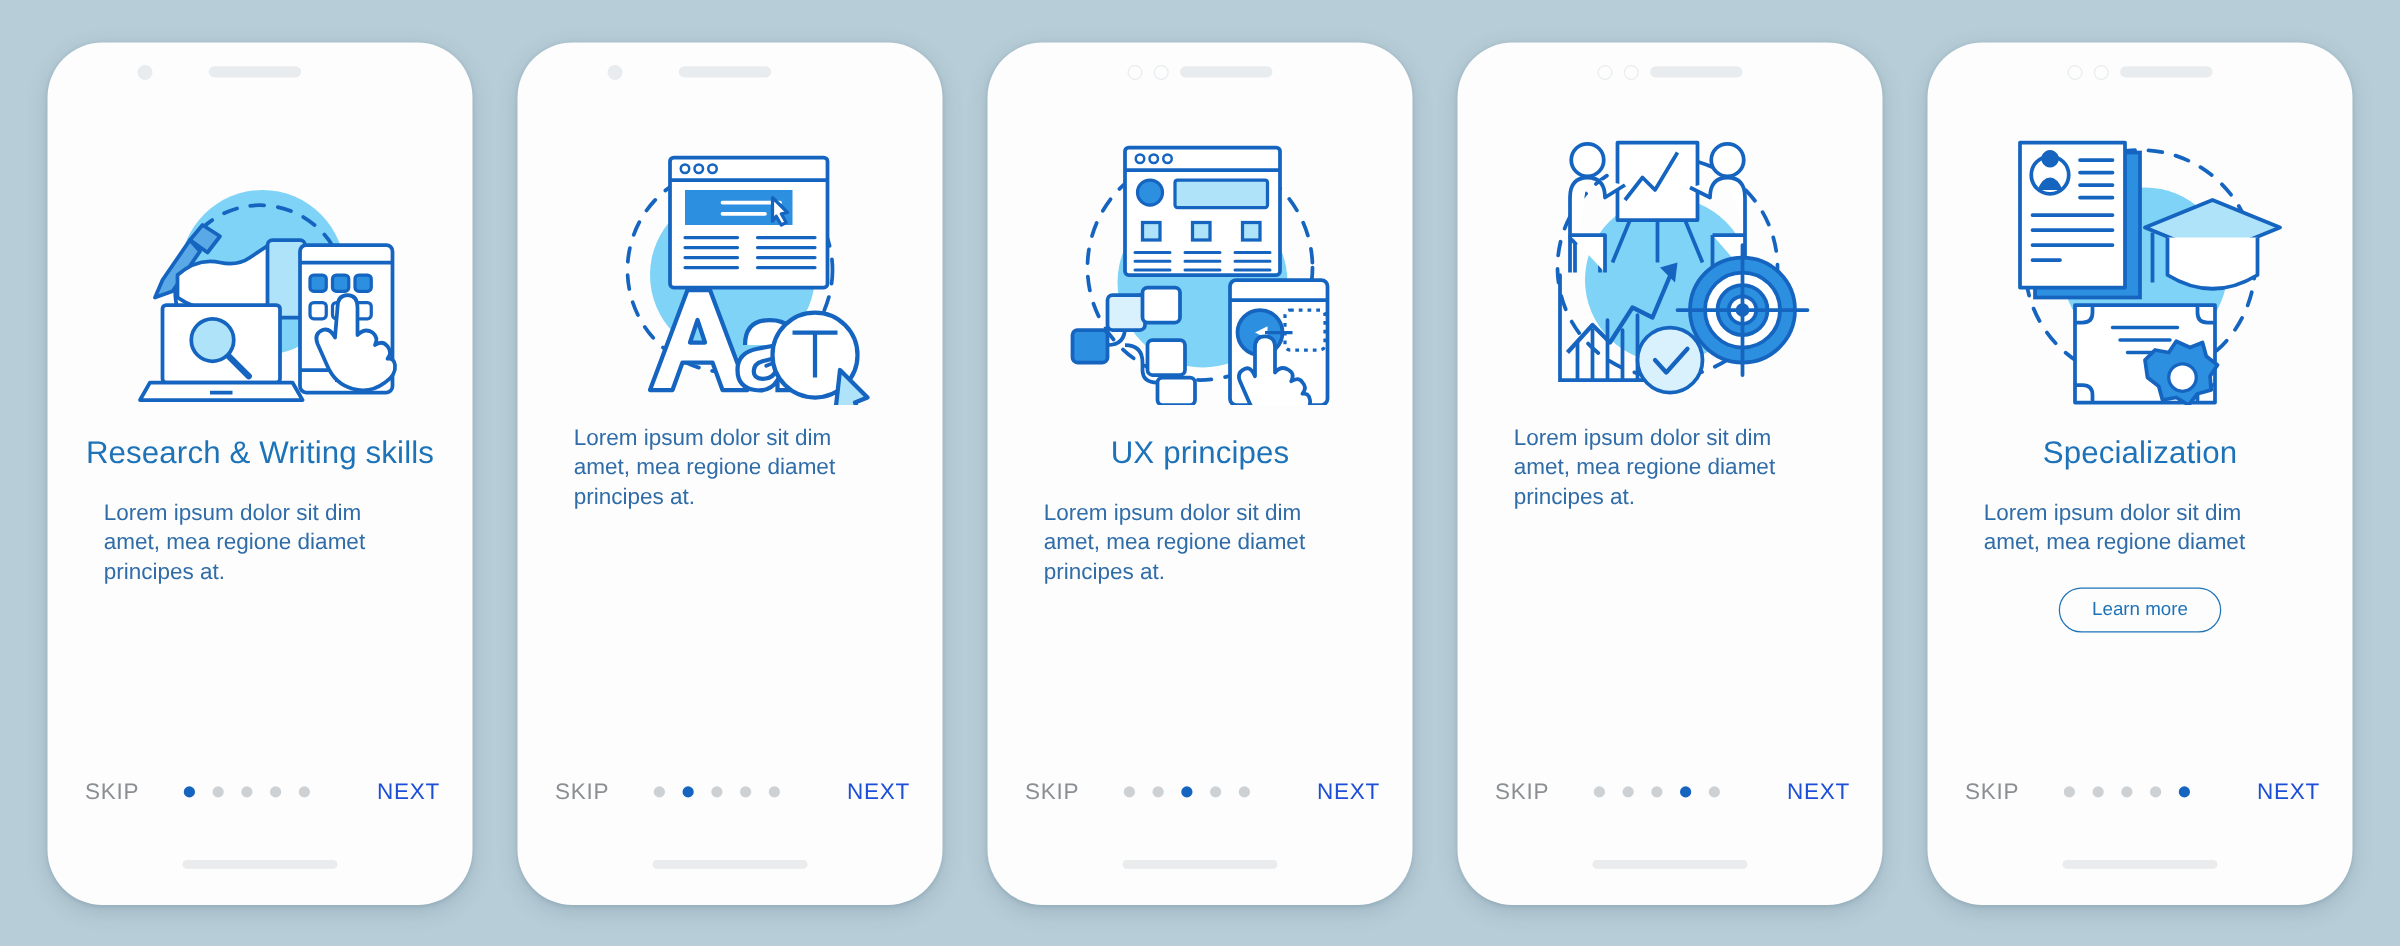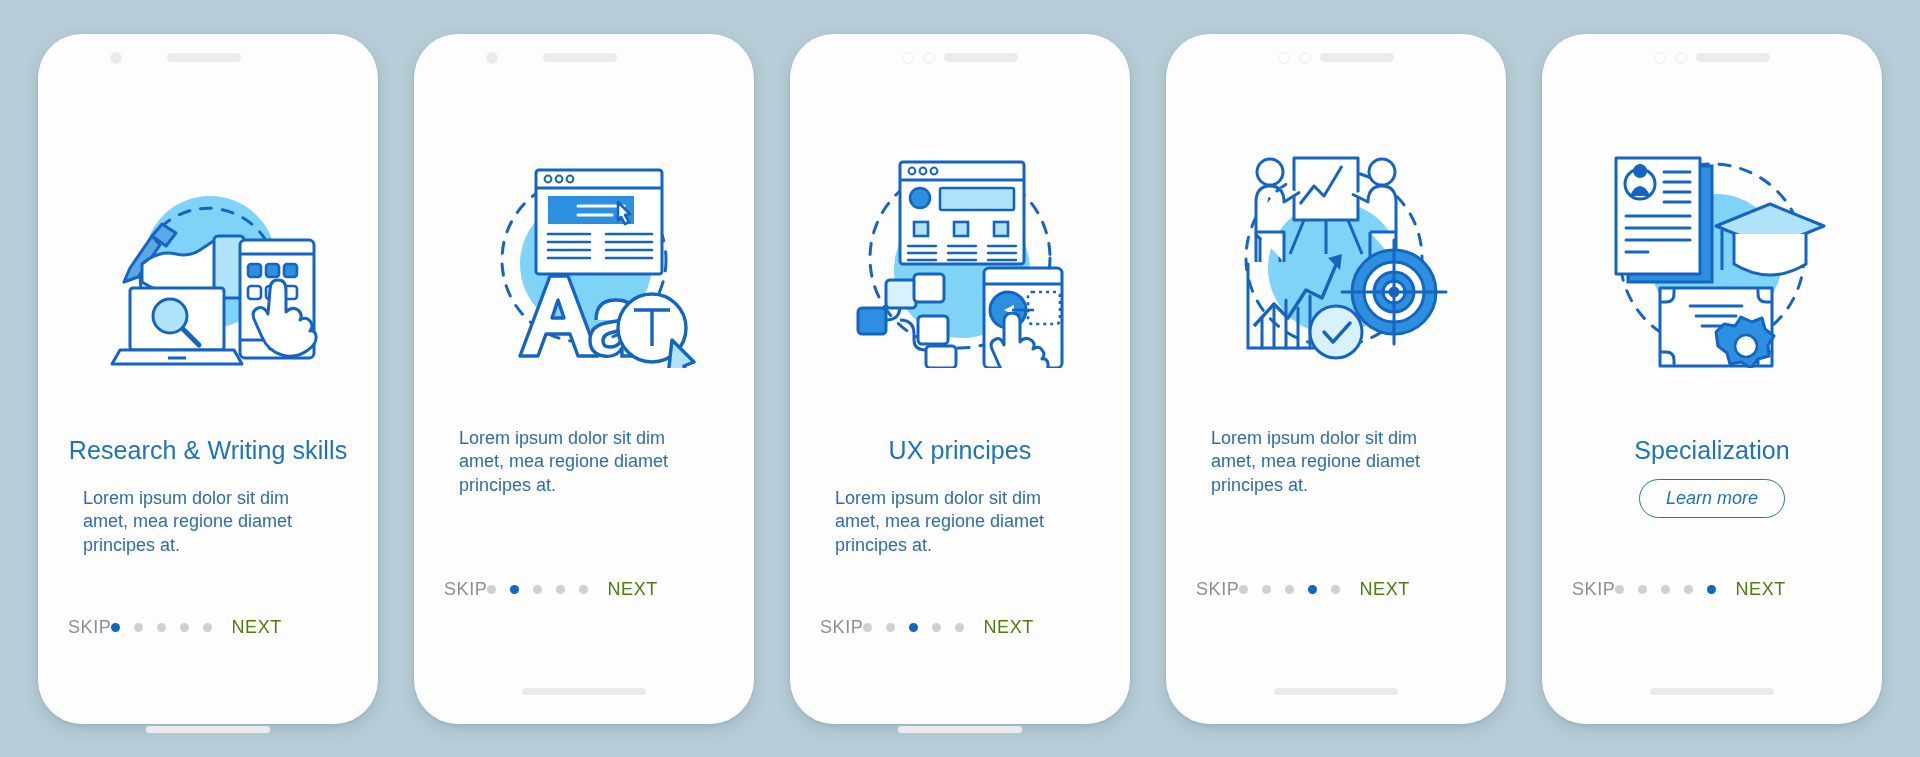--- a/index.html
+++ b/index.html
@@ -17,21 +17,20 @@
   }
   .phone{
     width:340px;height:690px;
     background:#fdfdfd;
     border-radius:44px;
     box-shadow:0 5px 16px rgba(80,110,130,.22), 0 1px 3px rgba(80,110,130,.18);
     display:flex;flex-direction:column;
     position:relative;
     box-sizing:border-box;
     flex:0 0 auto;
-    gap:44px;
   }
   
   .phone-top{
     height:48px;
     display:flex;align-items:center;justify-content:center;
     gap:9px;
     flex:0 0 auto;
   }
   .cam-dot{
     width:12px;height:12px;border-radius:50%;
@@ -79,43 +78,42 @@
   .desc{
     margin-top:22px;
     font-size:18px;
     line-height:1.32;
     color:#2f6ca8;
     text-align:left;
     font-weight:400;
     max-width:250px;
   }
   .learn{
-    margin-top:14px;
+    margin-top:24px;
     border:1.8px solid #1e73b8;
     color:#1e73b8;
     background:transparent;
     border-radius:22px;
-    font-size:18px;
+    font-size:15px;
     padding:8px 26px;
     font-family:inherit;
     cursor:pointer;
     line-height:1.2;
-    font-style:italic;
   }
 
   
   .nav{
     flex:0 0 auto;
-    display:flex;align-items:center;justify-content:flex-start;
+    display:flex;align-items:center;justify-content:space-between;
     padding:0 26px 0 30px;
     height:52px;
     box-sizing:border-box;
   }
   .skip{color:#8b8f93;font-size:18px;letter-spacing:.6px;}
-  .next{color:#4d7c0f;font-size:18px;letter-spacing:.6px;margin-left:19px;}
+  .next{color:#1d4ed8;font-size:18px;letter-spacing:.6px;margin-left:19px;}
   .dots{display:flex;align-items:center;gap:14px;}
   .dot{width:9px;height:9px;border-radius:50%;background:#cdd1d4;}
   .dot.on{background:#1565c0;}
 
   
   .home-wrap{
     flex:0 0 auto;height:64px;
     display:flex;align-items:center;justify-content:center;
   }
   .home-bar{width:124px;height:7px;border-radius:4px;background:#e9ebec;}
@@ -452,20 +450,21 @@
         </g>
 
         <g stroke="#1565c0" stroke-width="3" fill="#2d8fe0" stroke-linejoin="round">
           <path d="M122 192 l8 -8 l11 2 l6 -9 l11 5 l10 -4 l3 11 l9 7 l-6 9 l1 11 l-11 3 l-7 9 l-10 -6 l-11 2 l-3 -11 l-9 -7 Z"></path>
         </g>
         <circle cx="152" cy="206" r="11" fill="#fff" stroke="#1565c0" stroke-width="2.6"></circle>
       </svg>
     </div>
     <div class="txt">
       <div class="title">Specialization</div>
+      <div class="desc">Lorem ipsum dolor sit dim amet, mea regione diamet</div>
       <button class="learn">Learn more</button>
     </div>
     <div class="nav">
       <span class="skip">SKIP</span>
       <span class="dots">
         <span class="dot"></span>
         <span class="dot"></span>
         <span class="dot"></span>
         <span class="dot"></span>
         <span class="dot on"></span>

